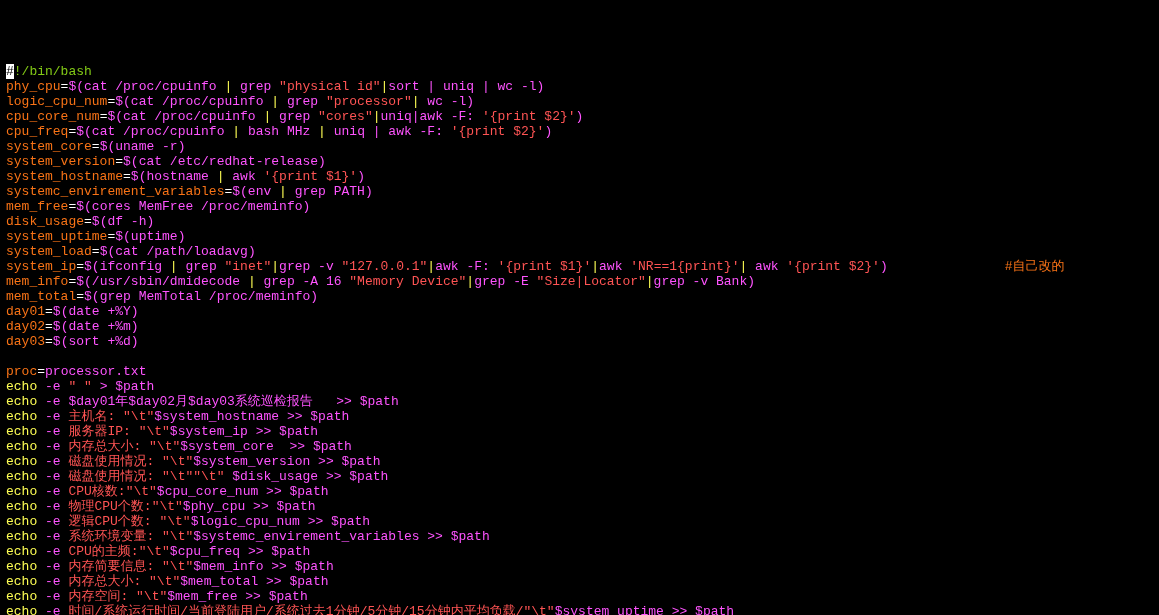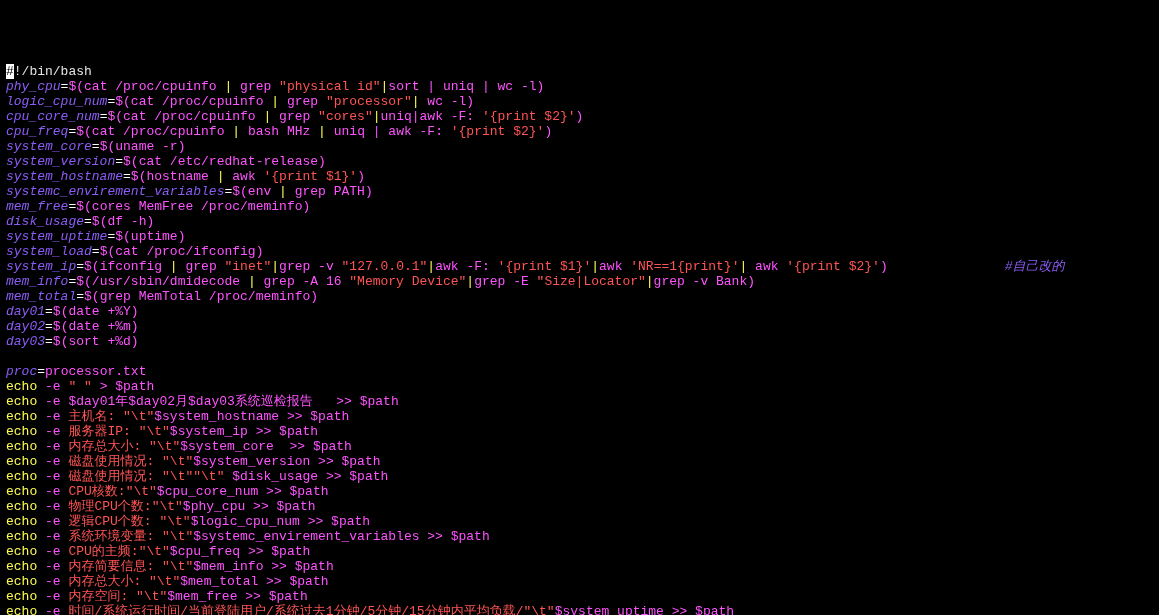--- a/index.html
+++ b/index.html
@@ -8,24 +8,24 @@
     font-family: "Consolas", "Monaco", "Courier New", monospace;
     font-size: 13px;
     line-height: 15px;
     color: #c0c0c0;
     padding: 4px 6px;
     white-space: pre;
     width: 1159px;
     height: 615px;
     overflow: hidden;
   }
-  .comment { color: #e5e5e5; }
+  .comment { color: #84cc16; }
   .white { color: #ffffff; }
   .magenta { color: #ff54ff; }
-  .cyan { color: #8b5cf6; font-style: italic; }
+  .cyan { color: #f97316; }
   .yellow { color: #ffff54; }
   .red { color: #ff5454; }
   .cursor { background: #ffffff; color:#000; }
 </style>
 </head>
 <body>
 
 
 
 <div><span><span class="cursor">#</span><span class="comment">!/bin/bash</span></span>
@@ -33,21 +33,21 @@
 <span><span class="cyan">logic_cpu_num</span><span class="white">=</span><span class="magenta">$(</span><span class="magenta">cat /proc/cpuinfo </span><span class="yellow">| </span><span class="magenta">grep </span><span class="red">"processor"</span><span class="yellow">|</span><span class="magenta"> wc -l</span><span class="magenta">)</span></span>
 <span><span class="cyan">cpu_core_num</span><span class="white">=</span><span class="magenta">$(</span><span class="magenta">cat /proc/cpuinfo </span><span class="yellow">| </span><span class="magenta">grep </span><span class="red">"cores"</span><span class="yellow">|</span><span class="magenta">uniq|awk -F: </span><span class="red">'{print $2}'</span><span class="magenta">)</span></span>
 <span><span class="cyan">cpu_freq</span><span class="white">=</span><span class="magenta">$(</span><span class="magenta">cat /proc/cpuinfo </span><span class="yellow">| </span><span class="magenta">bash MHz </span><span class="yellow">|</span><span class="magenta"> uniq | awk -F: </span><span class="red">'{print $2}'</span><span class="magenta">)</span></span>
 <span><span class="cyan">system_core</span><span class="white">=</span><span class="magenta">$(</span><span class="magenta">uname -r</span><span class="magenta">)</span></span>
 <span><span class="cyan">system_version</span><span class="white">=</span><span class="magenta">$(</span><span class="magenta">cat /etc/redhat-release</span><span class="magenta">)</span></span>
 <span><span class="cyan">system_hostname</span><span class="white">=</span><span class="magenta">$(</span><span class="magenta">hostname </span><span class="yellow">|</span><span class="magenta"> awk </span><span class="red">'{print $1}'</span><span class="magenta">)</span></span>
 <span><span class="cyan">systemc_envirement_variables</span><span class="white">=</span><span class="magenta">$(</span><span class="magenta">env </span><span class="yellow">|</span><span class="magenta"> grep PATH</span><span class="magenta">)</span></span>
 <span><span class="cyan">mem_free</span><span class="white">=</span><span class="magenta">$(</span><span class="magenta">cores MemFree /proc/meminfo</span><span class="magenta">)</span></span>
 <span><span class="cyan">disk_usage</span><span class="white">=</span><span class="magenta">$(</span><span class="magenta">df -h</span><span class="magenta">)</span></span>
 <span><span class="cyan">system_uptime</span><span class="white">=</span><span class="magenta">$(</span><span class="magenta">uptime</span><span class="magenta">)</span></span>
-<span><span class="cyan">system_load</span><span class="white">=</span><span class="magenta">$(</span><span class="magenta">cat /proc/ifconfig</span><span class="magenta">)</span></span>
+<span><span class="cyan">system_load</span><span class="white">=</span><span class="magenta">$(</span><span class="magenta">cat /path/loadavg</span><span class="magenta">)</span></span>
 <span><span class="cyan">system_ip</span><span class="white">=</span><span class="magenta">$(</span><span class="magenta">ifconfig </span><span class="yellow">|</span><span class="magenta"> grep </span><span class="red">"inet"</span><span class="yellow">|</span><span class="magenta">grep -v </span><span class="red">"127.0.0.1"</span><span class="yellow">|</span><span class="magenta">awk -F: </span><span class="red">'{print $1}'</span><span class="yellow">|</span><span class="magenta">awk </span><span class="red">'NR==1{print}'</span><span class="yellow">|</span><span class="magenta"> awk </span><span class="red">'{print $2}'</span><span class="magenta">)</span>               <span class="cyan">#自己改的</span></span>
 <span><span class="cyan">mem_info</span><span class="white">=</span><span class="magenta">$(</span><span class="magenta">/usr/sbin/dmidecode </span><span class="yellow">|</span><span class="magenta"> grep -A </span><span class="magenta">16</span><span class="red"> "Memory Device"</span><span class="yellow">|</span><span class="magenta">grep -E </span><span class="red">"Size|Locator"</span><span class="yellow">|</span><span class="magenta">grep -v Bank</span><span class="magenta">)</span></span>
 <span><span class="cyan">mem_total</span><span class="white">=</span><span class="magenta">$(</span><span class="magenta">grep MemTotal /proc/meminfo</span><span class="magenta">)</span></span>
 <span><span class="cyan">day01</span><span class="white">=</span><span class="magenta">$(</span><span class="magenta">date +%Y</span><span class="magenta">)</span></span>
 <span><span class="cyan">day02</span><span class="white">=</span><span class="magenta">$(</span><span class="magenta">date +%m</span><span class="magenta">)</span></span>
 <span><span class="cyan">day03</span><span class="white">=</span><span class="magenta">$(</span><span class="magenta">sort +%d</span><span class="magenta">)</span></span>
 
 <span><span class="cyan">proc</span><span class="white">=</span><span class="magenta">processor.txt</span></span>
 <span><span class="yellow">echo</span><span class="magenta"> -e</span><span class="red"> " "</span><span class="magenta"> &gt; </span><span class="magenta">$path</span></span>
 <span><span class="yellow">echo</span><span class="magenta"> -e</span><span class="magenta"> </span><span class="magenta">$day01年$day02月$day03系统巡检报告  </span><span class="magenta"> &gt;&gt; </span><span class="magenta">$path</span></span>

